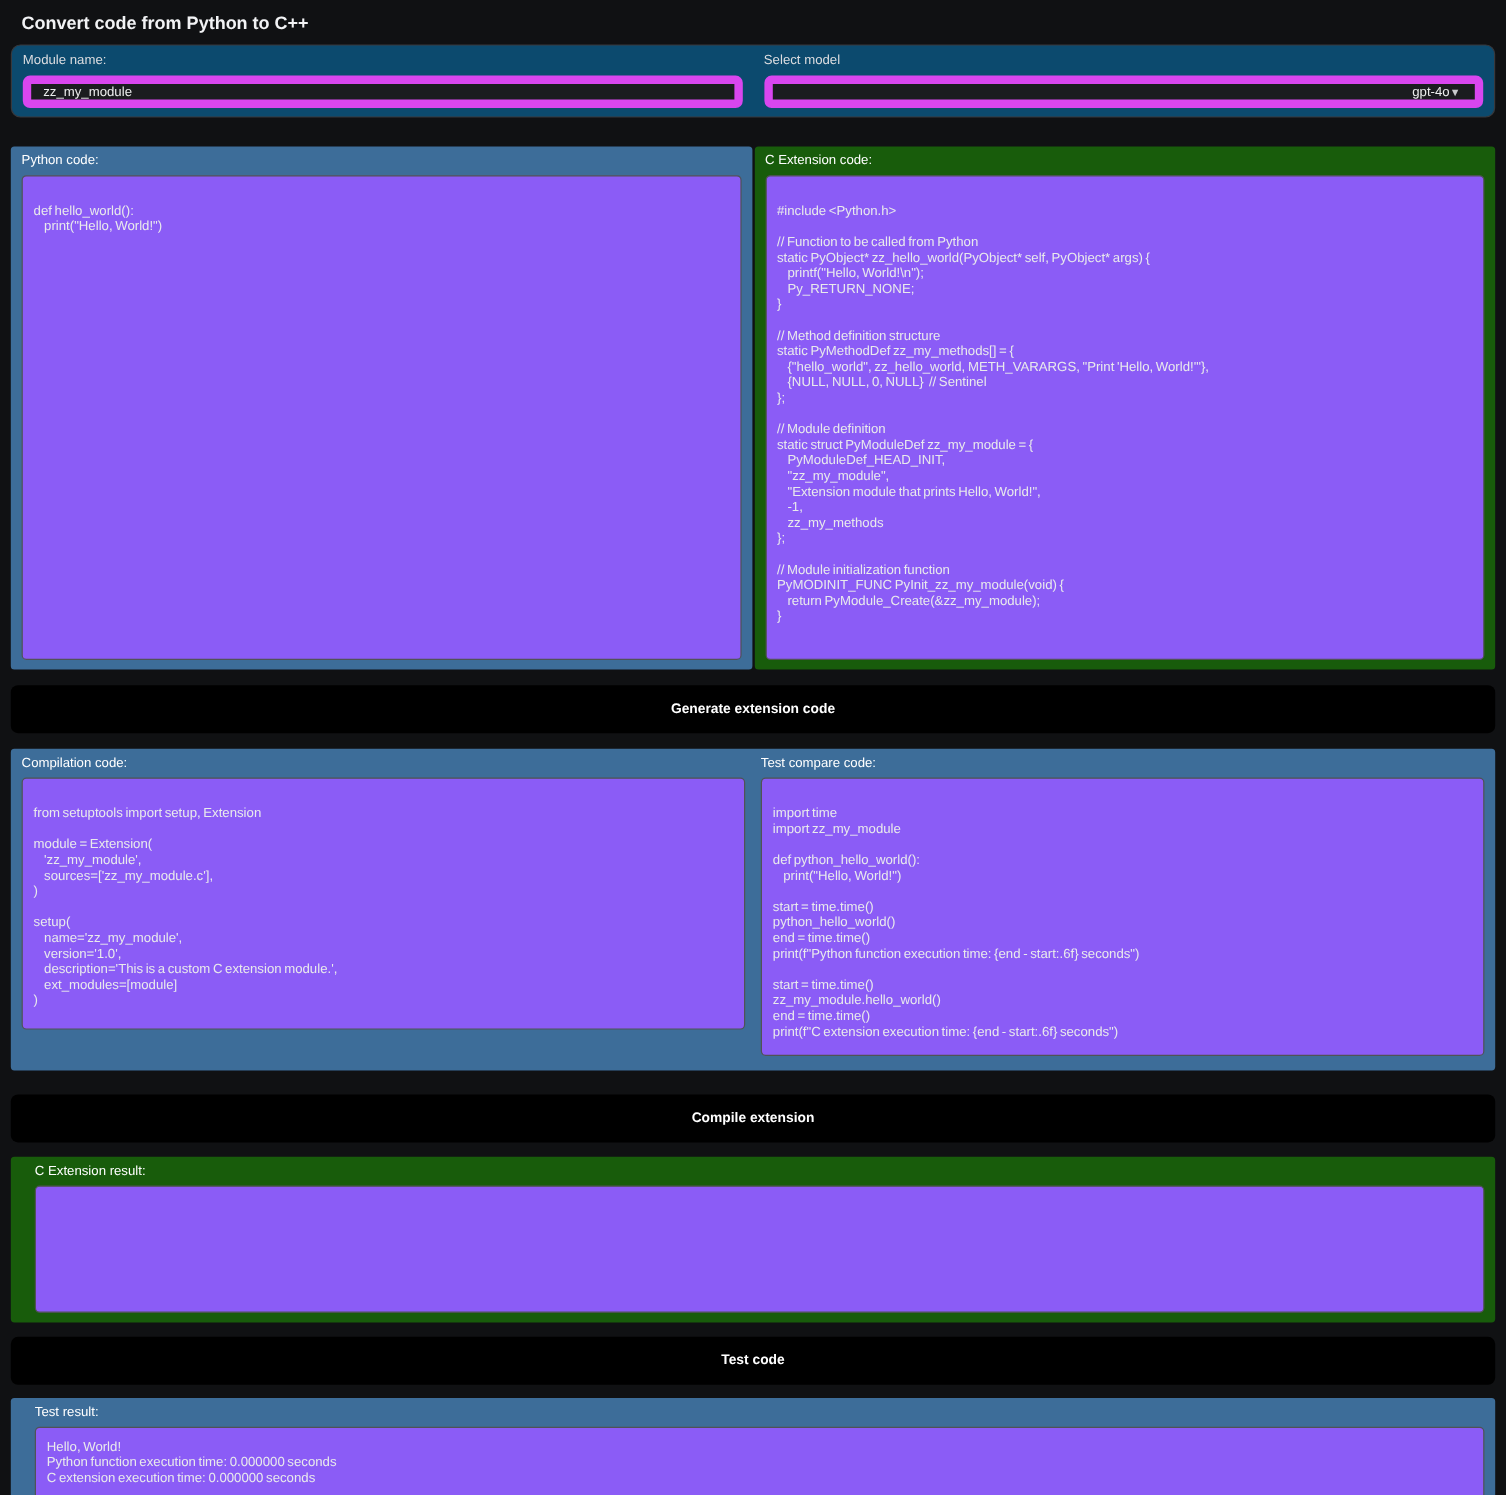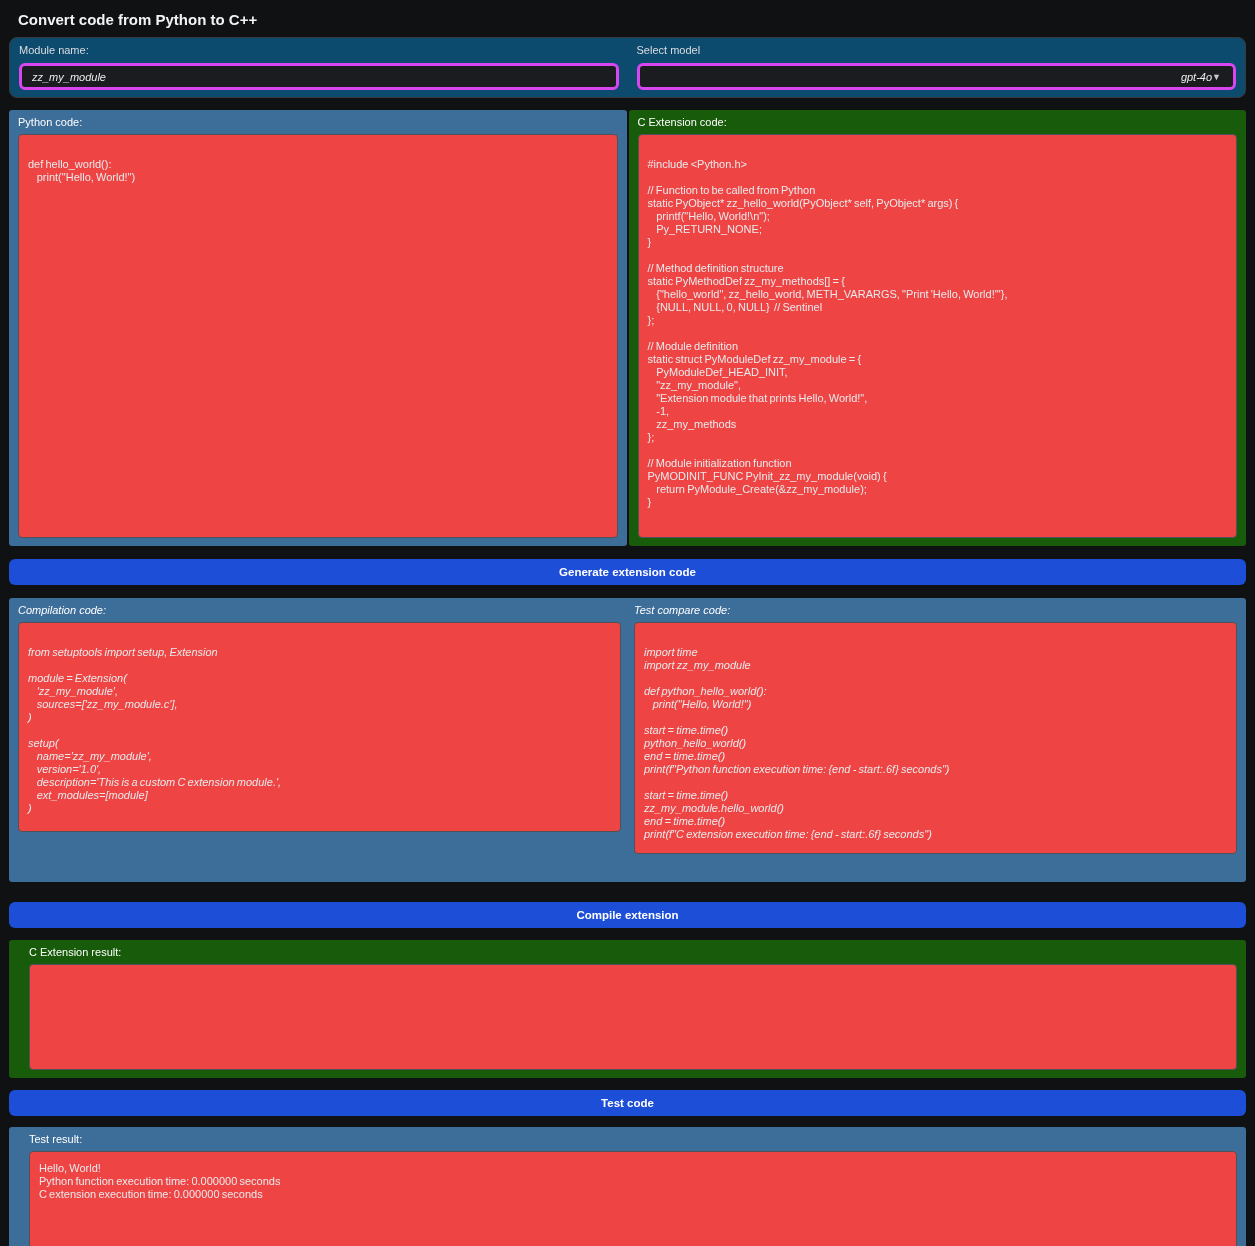--- a/index.html
+++ b/index.html
@@ -25,61 +25,60 @@
     padding: 6px 9px 9px 9px;
     display: flex; gap: 18px;
   }
   .form-col { flex: 1 1 0; }
   .field-label {
     font-size: 11px; line-height: 12px; color: #dcdde0; margin-bottom: 7px;
   }
   .text-input, .dropdown {
     width: 100%; height: 27px;
     background: #1b1c1f;
-    border: 3px solid #d946ef;
+    border: 7px solid #d946ef;
     border-radius: 6px;
     color: #eceded; font-size: 11px;
     padding: 0 10px;
     font-family: "Liberation Sans", "DejaVu Sans", sans-serif;
-    font-style: italic;
   }
   .dropdown { display: flex; align-items: center; justify-content: flex-end; cursor: pointer; }
   .chevron { font-size: 9px; color: #c9cacd; margin-right: 2px; }
   
-  .panel-row { display: flex; gap: 2px; margin-top: 12px; }
+  .panel-row { display: flex; gap: 2px; margin-top: 24px; }
   .panel {
     border-radius: 3px;
     padding: 6px 9px 8px 9px;
   }
   .panel.blue  { background: #3d6d99; }
   .panel.green { background: #185c0b; }
   .panel-label { font-size: 11px; line-height: 12px; color: #ffffff; margin-bottom: 6px; }
   .code-box {
-    background: #ef4444;
+    background: #8b5cf6;
     border: 1px solid #515256;
     border-radius: 4px;
     padding: 10px 9px;
     font-size: 11px; line-height: 13px;
     color: #e9eaec;
     white-space: pre-wrap;
     word-spacing: -0.08em;
     overflow: hidden;
     width: 100%;
   }
   .flex1 { flex: 1 1 0; }
   .h404 { height: 404px; }
   .h210 { height: 210px; }
   .h232 { height: 232px; }
   .h106 { height: 106px; }
   .h112 { height: 124px; }
   .two-col { display: flex; gap: 13px; align-items: flex-start; }
   
   .action-button {
-    display: block; width: 100%; height: 26px;
-    background: #1d4ed8;
+    display: block; width: 100%; height: 40px;
+    background: #000000;
     border: none; border-radius: 6px;
     color: #ffffff; font-size: 11.5px; font-weight: bold;
     font-family: "Liberation Sans", "DejaVu Sans", sans-serif;
     cursor: pointer;
   }
   .mt13 { margin-top: 13px; }
   .mt12 { margin-top: 12px; }
   .mt11 { margin-top: 11px; }
   .mt10 { margin-top: 20px; }
   .result-panel { padding-bottom: 6px; padding-left: 20px; }
@@ -138,21 +137,21 @@
 
 // Module initialization function
 PyMODINIT_FUNC PyInit_zz_my_module(void) {
     return PyModule_Create(&amp;zz_my_module);
 }</div>
   </div>
 </div>
 
 <button class="action-button mt13">Generate extension code</button>
 
-<div class="panel blue mt13" style="padding-bottom:28px;font-style:italic;">
+<div class="panel blue mt13" style="padding-bottom:12px;">
   <div class="two-col">
     <div class="flex1">
       <div class="panel-label">Compilation code:</div>
       <div class="code-box h210">
 from setuptools import setup, Extension
 
 module = Extension(
     'zz_my_module',
     sources=['zz_my_module.c'],
 )

